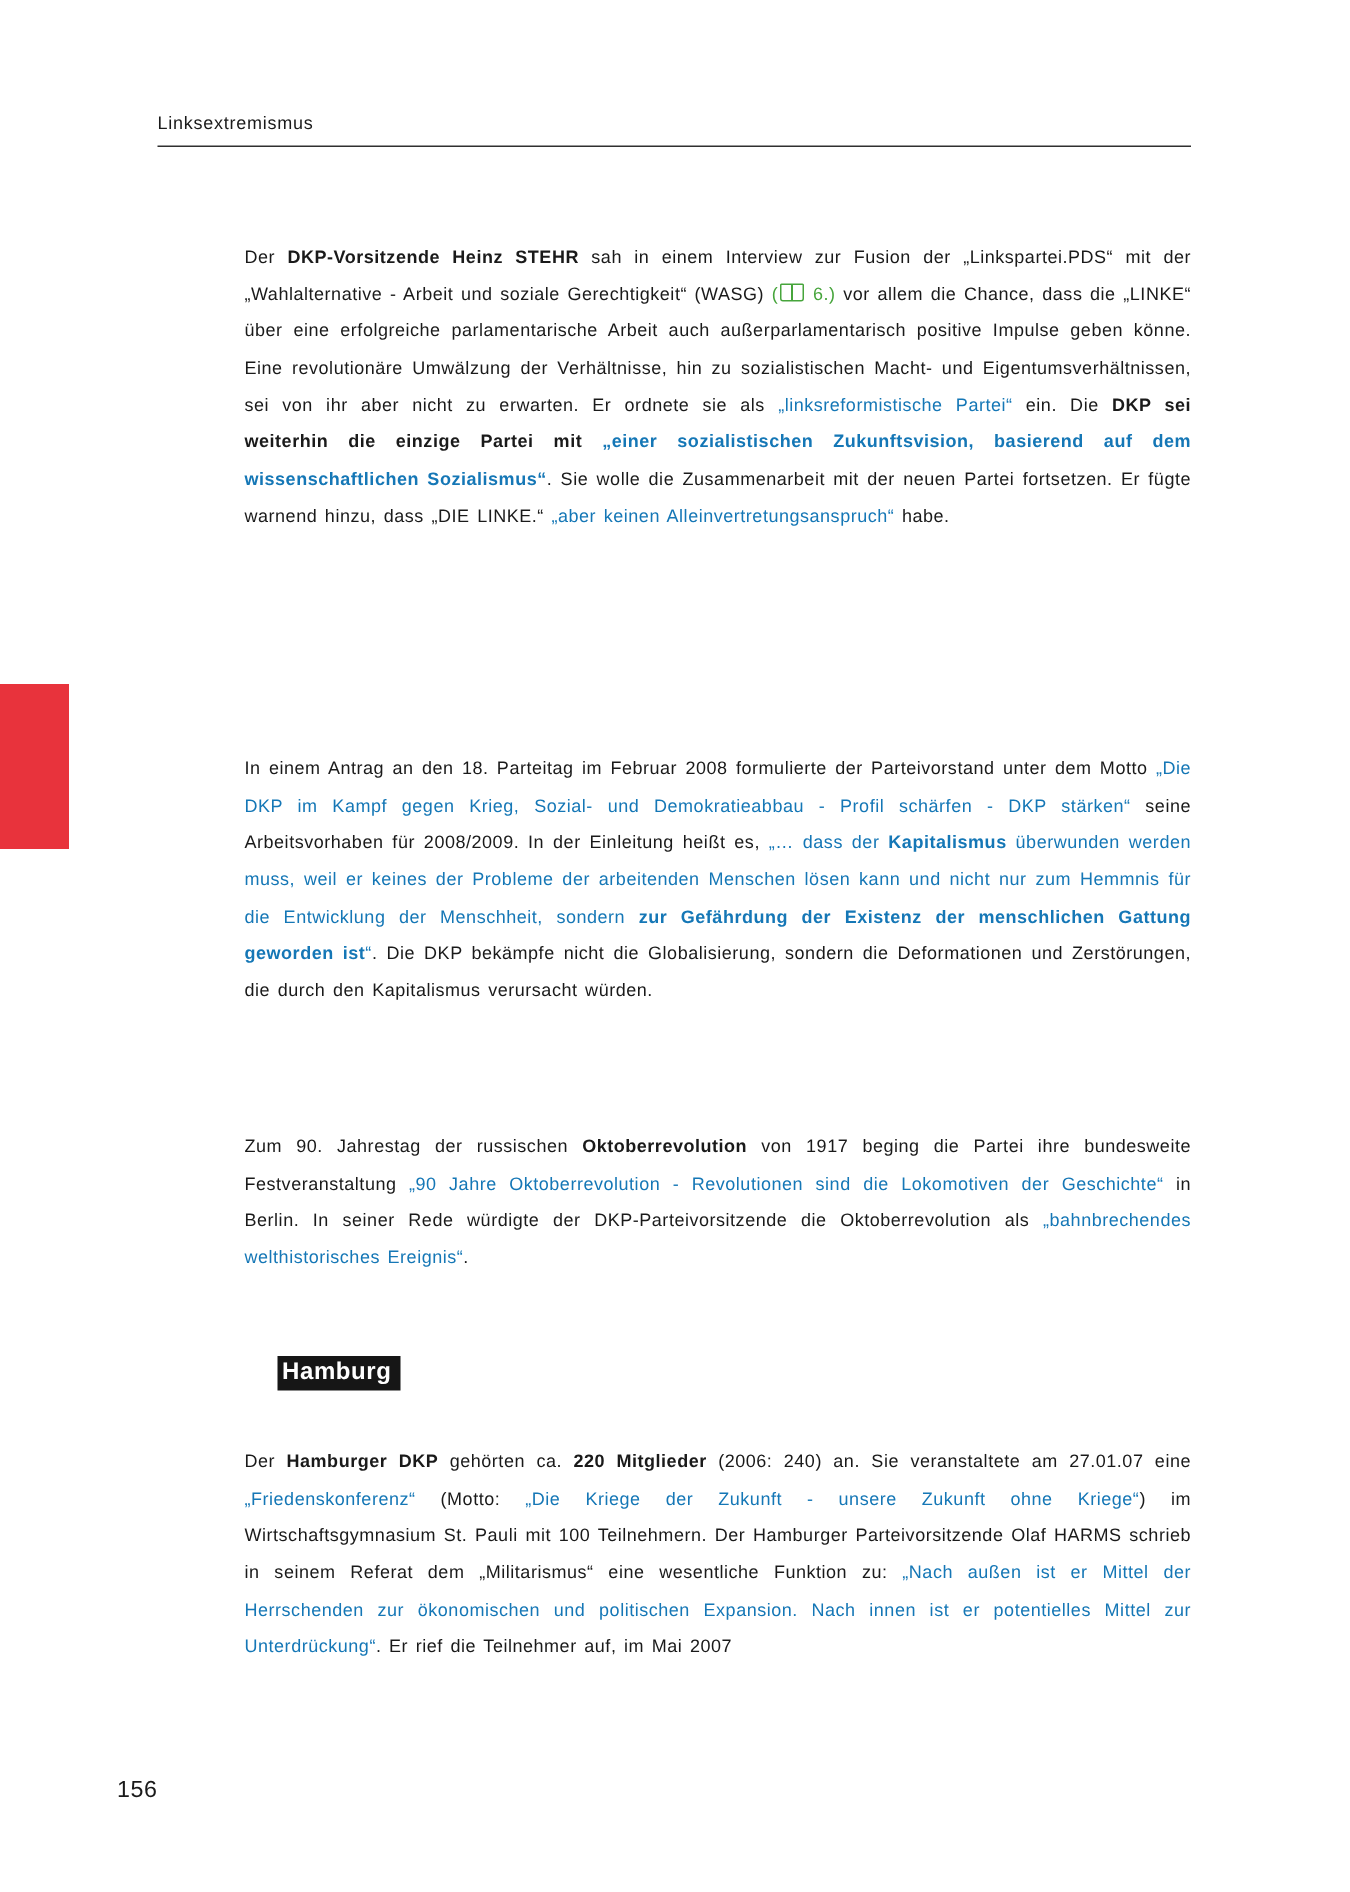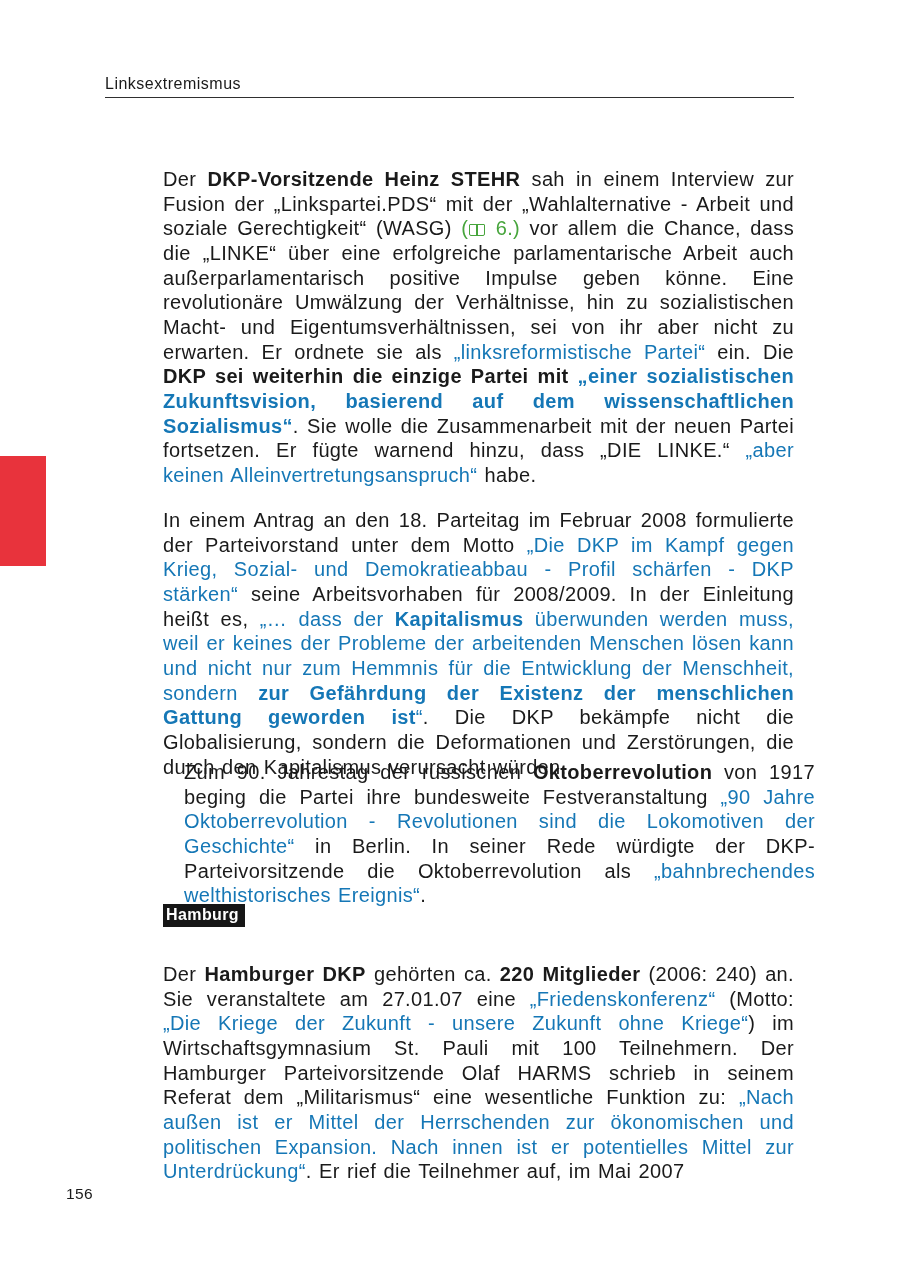--- a/index.html
+++ b/index.html
@@ -12,39 +12,39 @@
   .page{
     position:relative;
     width:900px;height:1261px;
     background:#ffffff;
     font-family:"Liberation Sans", sans-serif;
     color:var(--text);
     overflow:hidden;
   }
   .running-header{
     position:absolute;left:105px;top:75px;
-    font-size:16px;letter-spacing:0.5px;
+    font-size:12px;letter-spacing:0.5px;
   }
   .header-rule{
     position:absolute;left:105px;top:97px;width:689px;height:0;
     border-top:1.2px solid #2f2f2f;
   }
   .margin-marker{
     position:absolute;left:0;top:456px;width:46px;height:110px;
     background:var(--marker-red);
   }
   .para{
     position:absolute;left:163px;width:631px;
     text-align:justify;
-    font-size:20px;line-height:24.65px;
+    font-size:12px;line-height:24.65px;
     letter-spacing:0.35px;word-spacing:1.4px;
   }
   #p1{top:147px;}
   #p2{top:488px;}
-  #p3{top:740px;margin-left:21px;}
+  #p3{top:740px;}
   #p4{top:937px;margin-top:25px;}
   .seg-plain{}
   .seg-bold{font-weight:700;}
   .seg-blue{color:var(--accent-blue);}
   .seg-blue-bold{color:var(--accent-blue);font-weight:700;}
   .seg-green{color:var(--accent-green);}
   .book-icon{
     display:inline-block;
     width:14px;height:10px;
     margin:0 1px;
@@ -55,23 +55,24 @@
   }
   .section-heading{
     position:absolute;left:163px;top:904px;
   }
   .section-heading .label{
     display:inline-block;
     background:#161616;color:#ffffff;
     font-size:16px;font-weight:700;
     letter-spacing:0.4px;
     padding:2px 6px 3px 3px;
+    margin-left:22px;
   }
   .page-number{
-    position:absolute;left:66px;top:1185px;
+    position:absolute;left:78px;top:1185px;
     font-size:15.5px;letter-spacing:0.4px;
   }
 </style>
 </head>
 <body>
 
 <div class="page">
 
   <div class="running-header">Linksextremismus</div>
 

